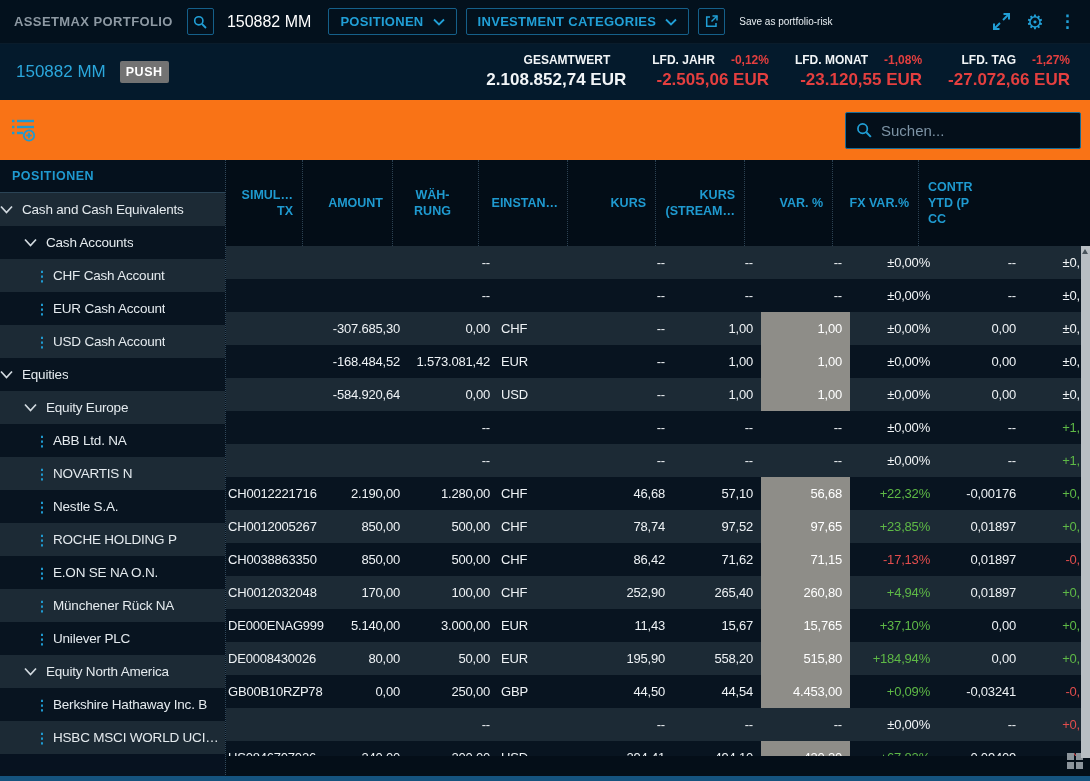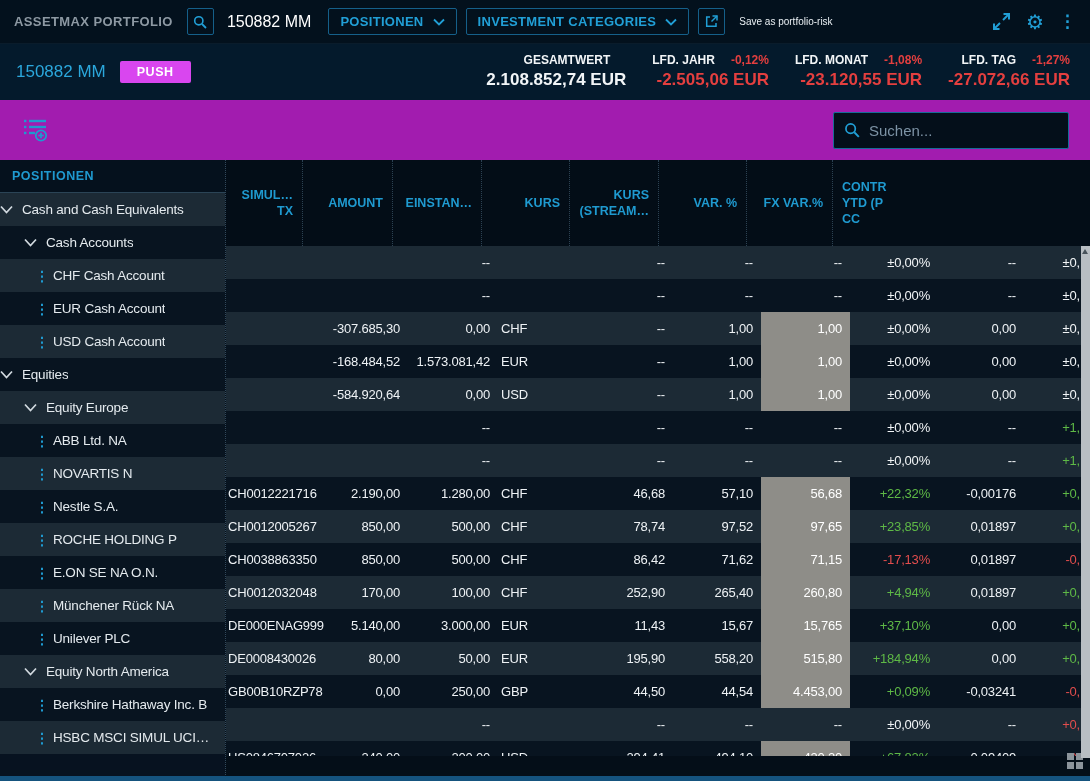--- a/index.html
+++ b/index.html
@@ -22,31 +22,31 @@
     letter-spacing:.3px; cursor:pointer; white-space:nowrap; font-family:"Liberation Sans",sans-serif; }
   .save-text { color:#e8eef2; font-size:10px; margin-left:5px; white-space:nowrap; }
   .tb-right { margin-left:auto; display:flex; align-items:center; gap:15px; color:#219fd6; }
   .gear { font-size:20px; line-height:1; cursor:pointer; }
   .kebab { font-size:17px; font-weight:bold; line-height:1; cursor:pointer; }
   .expand-ic { cursor:pointer; display:flex; }
   
   .summarybar { height:56px; background:#041a2c; display:flex; align-items:center; padding:0 16px; }
   .sum-left { display:flex; align-items:center; gap:14px; }
   .sum-portfolio { color:#2ba7dc; font-size:17px; white-space:nowrap; }
-  .push { background:#d946ef; color:#fff; font-weight:bold; font-size:12.5px; padding:4px 17px;
+  .push { background:#737373; color:#fff; font-weight:bold; font-size:12.5px; padding:4px 6px;
     border-radius:2px; letter-spacing:.5px; cursor:pointer; }
   .stats { margin-left:auto; display:flex; gap:26px; align-items:center; padding-right:4px; }
   .stat { text-align:right; line-height:1.3; white-space:nowrap; }
   .stat-top { font-size:12px; font-weight:bold; color:#f2f5f7; }
   .stat-top .stat-pct { margin-left:16px; }
   .stat-val { font-size:17px; font-weight:bold; }
   .neg { color:#e43f3f; } .pos { color:#5eb946; } .neu { color:#f2f5f7; }
   
-  .toolbar { height:60px; background:#a21caf; display:flex; align-items:center;
-    justify-content:space-between; padding:0 20px; }
+  .toolbar { height:60px; background:#f97316; display:flex; align-items:center;
+    justify-content:space-between; padding:0 8px; }
   .tool-ic { color:#1f9ad0; display:flex; cursor:pointer; margin-left:3px; }
   .search-box { width:236px; height:37px; border:1px solid #176c98; border-radius:2px;
     display:flex; align-items:center; padding:0 10px; gap:9px; background:#040f1a; margin-right:1px; color:#219fd6; }
   .search-box input { background:transparent; border:none; outline:none; color:#cfdae2;
     font-size:15px; width:100%; font-family:"Liberation Sans",sans-serif; }
   ::placeholder { color:#7d93a5; opacity:1; }
   
   .main { position:absolute; top:160px; left:0; right:0; bottom:0; display:flex; }
   .sidebar { width:225px; flex:none; display:flex; flex-direction:column; background:#071220; }
   .side-header { height:33px; flex:none; display:flex; align-items:center; padding-left:12px;
@@ -333,32 +333,34 @@
 
   <div class="srow leaf lvl2">
 
     <span class="drag-dots">⋮</span>
     <span class="srow-label">Berkshire Hathaway Inc. B</span>
   </div>
 
   <div class="srow leaf lvl2">
 
     <span class="drag-dots">⋮</span>
-    <span class="srow-label">HSBC MSCI SIMUL UCI…</span>
+    <span class="srow-label">HSBC MSCI WORLD UCI…</span>
   </div>
 </div>
   </div>
   <div class="tablewrap">
     <div class="thead">
 
   <div class="th c-simul">SIMUL…
 TX</div>
 
   <div class="th c-amount">AMOUNT</div>
 
+  <div class="th c-ccy ac">WÄH-
+RUNG</div>
 
   <div class="th c-einst">EINSTAN…</div>
 
   <div class="th c-kurs">KURS</div>
 
   <div class="th c-stream">KURS
 (STREAM…</div>
 
   <div class="th c-var">VAR. %</div>
 

